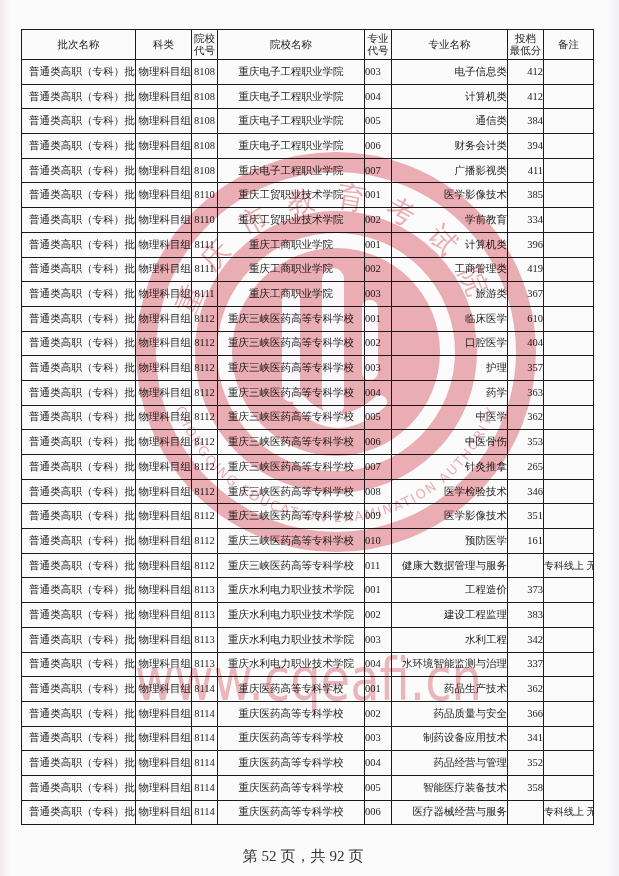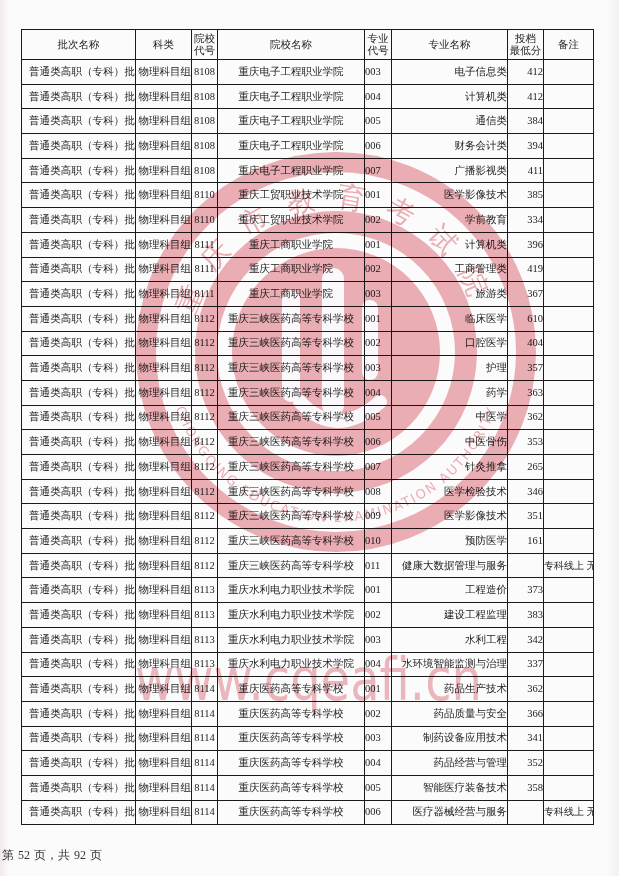--- a/index.html
+++ b/index.html
@@ -35,21 +35,21 @@
   td.c-batch { text-align: right; letter-spacing: 0.1px; margin-left: 44px; }
   td.c-subject_group { text-align: right; }
   td.c-school_code { text-align: center; font-size: 10.5px; }
   td.c-school_name { text-align: center; padding-left: 3px; }
   td.c-major_code { }
   td.c-major_name { text-align: right; padding-left: 4px; }
   td.c-min_score { text-align: right; }
   td.c-remark { text-align: center; white-space: pre-line; font-size: 10px; line-height: 11px; }
   .footer {
     position: absolute; left: 0; width: 606px; top: 847px;
-    font-size: 12px; color: #333; word-spacing: 3px;
+    text-align: center; font-size: 15px; color: #333; word-spacing: 3px;
   }
   .footer span { margin: 0 2px; }
   svg.watermark {
     position: absolute; left: 0; top: 0; width: 619px; height: 876px;
     pointer-events: none; mix-blend-mode: multiply;
   }
 </style>
 </head>
 <body>
 

